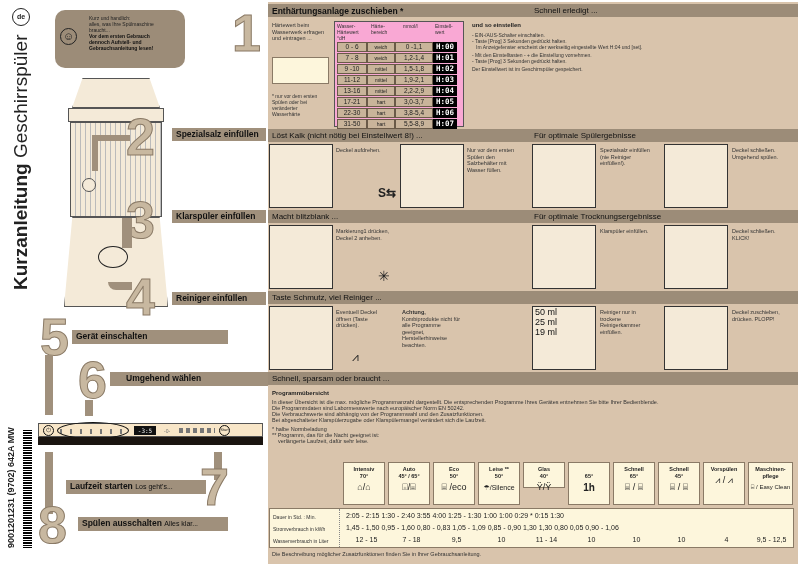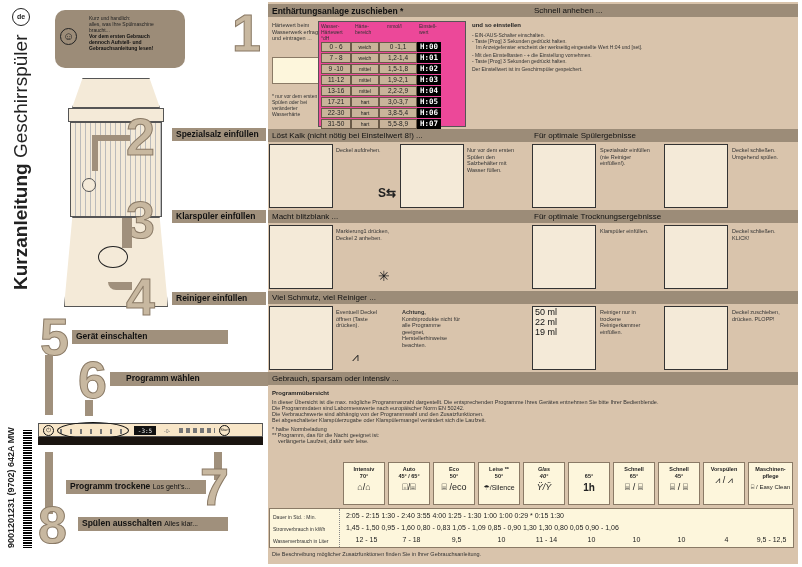--- a/index.html
+++ b/index.html
@@ -68,63 +68,63 @@
 
 <div class="abs bignum" style="left:126px;top:272px;">4</div>
 <div class="abs lbl-bar" style="left:172px;top:292px;width:94px;">Reiniger einfüllen</div>
 <div class="abs" style="left:108px;top:282px;width:24px;height:8px;background:#a0907c;border-radius:0 0 0 8px;"></div>
 
 <div class="abs bignum" style="left:40px;top:312px;">5</div>
 <div class="abs lbl-bar" style="left:72px;top:330px;width:156px;height:14px;padding-left:4px;">Gerät einschalten</div>
 <div class="abs" style="left:45px;top:355px;width:8px;height:60px;background:#a0907c;"></div>
 
 <div class="abs bignum" style="left:78px;top:355px;">6</div>
-<div class="abs lbl-bar" style="left:110px;top:372px;width:160px;height:14px;padding-left:16px;">Programm wählen</div>
+<div class="abs lbl-bar" style="left:110px;top:372px;width:160px;height:14px;padding-left:16px;">Umgehend wählen</div>
 <div class="abs" style="left:85px;top:400px;width:8px;height:16px;background:#a0907c;"></div>
 
 <div class="abs" style="left:38px;top:423px;width:225px;height:14px;background:#f8e6c8;border:1px solid #555;">
   <div class="abs" style="left:4px;top:1px;width:11px;height:11px;border:1.5px solid #111;border-radius:50%;font-size:6px;text-align:center;line-height:8px;">⏻</div>
   <div class="abs" style="left:18px;top:-2px;width:72px;height:17px;border:1.5px solid #111;border-radius:50%;background:repeating-linear-gradient(90deg,transparent 0 6px,#777 6px 8px,transparent 8px 10px);background-size:10px 5px;background-repeat:repeat-x;background-position:6px 6px;"></div>
   <div class="abs" style="left:95px;top:2px;width:22px;height:9px;background:#111;color:#eee;font-size:6px;font-family:'DejaVu Sans Mono',monospace;text-align:center;line-height:9px;">-3:5</div>
   <div class="abs tiny" style="left:125px;top:4px;color:#777;">-0-</div>
   <div class="abs" style="left:140px;top:4px;width:36px;height:5px;background:repeating-linear-gradient(90deg,#777 0 4px,transparent 4px 7px);"></div>
   <div class="abs" style="left:180px;top:1px;width:11px;height:11px;border:1.5px solid #111;border-radius:50%;font-size:4px;text-align:center;line-height:8px;">Start</div>
 </div>
 <div class="abs" style="left:38px;top:437px;width:225px;height:8px;background:#1a1410;"></div>
 
 <div class="abs" style="left:214px;top:452px;width:8px;height:28px;background:#a0907c;"></div>
 <div class="abs bignum" style="left:200px;top:462px;">7</div>
 <div class="abs lbl-bar" style="left:66px;top:480px;width:140px;height:14px;">
-  <span>Programm trockene</span> <span class="sub">Los geht's...</span>
+  <span>Laufzeit starten</span> <span class="sub">Los geht's...</span>
 </div>
 <div class="abs" style="left:45px;top:452px;width:8px;height:62px;background:#a0907c;"></div>
 <div class="abs bignum" style="left:38px;top:500px;">8</div>
 <div class="abs lbl-bar" style="left:78px;top:517px;width:150px;height:14px;">
   <span>Spülen ausschalten</span> <span class="sub">Alles klar...</span>
 </div>
 
 <div class="abs panel" style="left:268px;top:2px;width:530px;height:562px;"></div>
 
 <div class="abs hdr bold" style="left:268px;top:4px;width:262px;">Enthärtungsanlage zuschieben *</div>
-<div class="abs hdr" style="left:530px;top:4px;width:268px;">Schnell anheben ...</div>
+<div class="abs hdr" style="left:530px;top:4px;width:268px;">Schnell erledigt ...</div>
 
 <div class="abs small" style="left:272px;top:22px;width:62px;">
   <div>Härtewert beim</div>
   <div>Wasserwerk erfragen</div>
   <div>und eintragen ...</div>
 </div>
 <div class="abs" style="left:272px;top:57px;width:57px;height:27px;background:#fdf6dc;border:1px solid #8a7a66;"></div>
 <div class="abs tiny" style="left:272px;top:93px;width:62px;">
   <div>* nur vor dem ersten</div>
   <div>Spülen oder bei</div>
   <div>veränderter</div>
   <div>Wasserhärte</div>
 </div>
 
-<div class="abs" style="left:318px;top:21px;width:148px;height:106px;background:#ec4899;border:1px solid #555;">
+<div class="abs" style="left:334px;top:21px;width:130px;height:106px;background:#f9a8d4;border:1px solid #555;">
   <div class="abs tiny" style="left:2px;top:1px;width:28px;">Wasser-Härtewert °dH</div>
   <div class="abs tiny" style="left:36px;top:1px;width:24px;">Härte-bereich</div>
   <div class="abs tiny" style="left:68px;top:1px;width:24px;">mmol/l</div>
   <div class="abs tiny" style="left:100px;top:1px;width:26px;">Einstell-wert</div>
   <div class="abs" style="left:2px;top:20px;width:126px;">
     <div class="hard-row">
         <div class="hard-cell" style="width:30px;">0 - 6</div>
         <div class="hard-cell" style="width:28px;font-size:5px;">weich</div>
         <div class="hard-cell" style="width:38px;">0 -1,1</div>
         <div class="lcd">H:00</div>
@@ -199,40 +199,40 @@
 <div class="abs hdr" style="left:268px;top:210px;width:262px;">Macht blitzblank ...</div>
 <div class="abs hdr" style="left:530px;top:210px;width:268px;">Für optimale Trocknungsergebnisse</div>
 <div class="abs illus" style="left:269px;top:225px;width:64px;height:64px;"></div>
 <div class="abs small" style="left:336px;top:228px;width:55px;">Markierung1 drücken, Deckel 2 anheben.</div>
 <div class="abs" style="left:378px;top:268px;font-size:14px;">✳</div>
 <div class="abs illus" style="left:532px;top:225px;width:64px;height:64px;"></div>
 <div class="abs small" style="left:600px;top:228px;width:55px;">Klarspüler einfüllen.</div>
 <div class="abs illus" style="left:664px;top:225px;width:64px;height:64px;"></div>
 <div class="abs small" style="left:732px;top:228px;width:55px;">Deckel schließen. KLICK!</div>
 
-<div class="abs hdr" style="left:268px;top:291px;width:530px;">Viel Schmutz, viel Reiniger ...</div>
+<div class="abs hdr" style="left:268px;top:291px;width:530px;">Taste Schmutz, viel Reiniger ...</div>
 <div class="abs illus" style="left:269px;top:306px;width:64px;height:64px;"></div>
 <div class="abs small" style="left:336px;top:309px;width:50px;">Eventuell Deckel öffnen (Taste drücken).</div>
 <div class="abs" style="left:352px;top:350px;font-size:12px;">⩘</div>
 <div class="abs small" style="left:402px;top:309px;width:60px;">
   <div style="font-weight:bold;">Achtung,</div>
   <div>Kombiprodukte nicht für alle Programme geeignet, Herstellerhinweise beachten.</div>
 </div>
 <div class="abs illus" style="left:532px;top:306px;width:64px;height:64px;">
   <div class="abs" style="left:2px;top:0;font-size:9px;line-height:10px;color:#111;">
     <div>50 ml</div>
-    <div>22 ml</div>
+    <div>25 ml</div>
     <div>19 ml</div>
   </div>
 </div>
 <div class="abs small" style="left:600px;top:309px;width:58px;">Reiniger nur in trockene Reinigerkammer einfüllen.</div>
 <div class="abs illus" style="left:664px;top:306px;width:64px;height:64px;"></div>
 <div class="abs small" style="left:732px;top:309px;width:55px;">Deckel zuschieben, drücken. PLOPP!</div>
 
-<div class="abs hdr" style="left:268px;top:372px;width:530px;">Gebrauch, sparsam oder intensiv ...</div>
+<div class="abs hdr" style="left:268px;top:372px;width:530px;">Schnell, sparsam oder braucht ...</div>
 
 <div class="abs" style="left:272px;top:390px;width:522px;">
   <div style="font-size:6px;font-weight:bold;margin-bottom:3px;">Programmübersicht</div>
   <div class="tiny" style="font-size:5.5px;">In dieser Übersicht ist die max. mögliche Programmanzahl dargestellt. Die entsprechenden Programme Ihres Gerätes entnehmen Sie bitte Ihrer Bedienblende.</div>
   <div class="tiny" style="font-size:5.5px;">Die Programmdaten sind Labormesswerte nach europäischer Norm EN 50242.</div>
   <div class="tiny" style="font-size:5.5px;">Die Verbrauchswerte sind abhängig von der Programmwahl und den Zusatzfunktionen.</div>
   <div class="tiny" style="font-size:5.5px;">Bei abgeschalteter Klarspülerzugabe oder Klarspülermangel verändert sich die Laufzeit.</div>
   <div class="tiny" style="font-size:5.5px;margin-top:3px;">*  halbe Normbeladung</div>
   <div class="tiny" style="font-size:5.5px;">** Programm, das für die Nacht geeignet ist:</div>
   <div class="tiny" style="font-size:5.5px;padding-left:6px;">    verlängerte Laufzeit, dafür sehr leise.</div>
@@ -251,21 +251,21 @@
 <div class="abs prog" style="left:433px;top:462px;width:42px;height:43px;">
     <div>Eco</div>
     <div>50°</div>
     <div class="ico">⌸ /eco</div>
   </div>
 <div class="abs prog" style="left:478px;top:462px;width:42px;height:43px;">
     <div>Leise **</div>
     <div>50°</div>
     <div class="ico" style="font-size:7px;">☂/Silence</div>
   </div>
-<div class="abs prog" style="left:523px;top:462px;width:42px;height:43px;font-style:italic;">
+<div class="abs prog" style="left:523px;top:462px;width:42px;height:26px;">
     <div>Glas</div>
     <div>40°</div>
     <div class="ico">Ÿ/Ÿ</div>
   </div>
 <div class="abs prog" style="left:568px;top:462px;width:42px;height:43px;padding-top:10px;">
     <div></div>
     <div>65°</div>
     <div class="ico" style="font-weight:bold;font-size:10px;">1h</div>
   </div>
 <div class="abs prog" style="left:613px;top:462px;width:42px;height:43px;">

